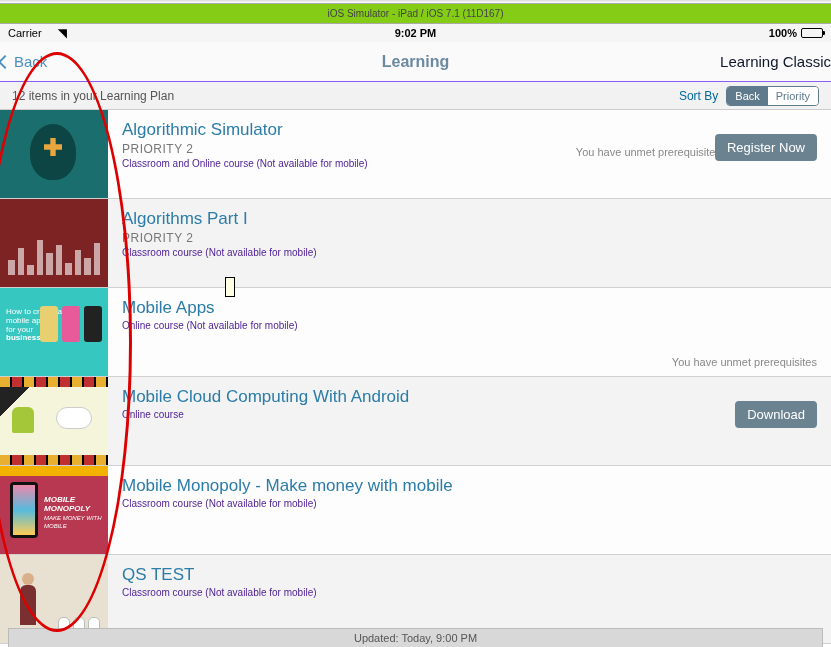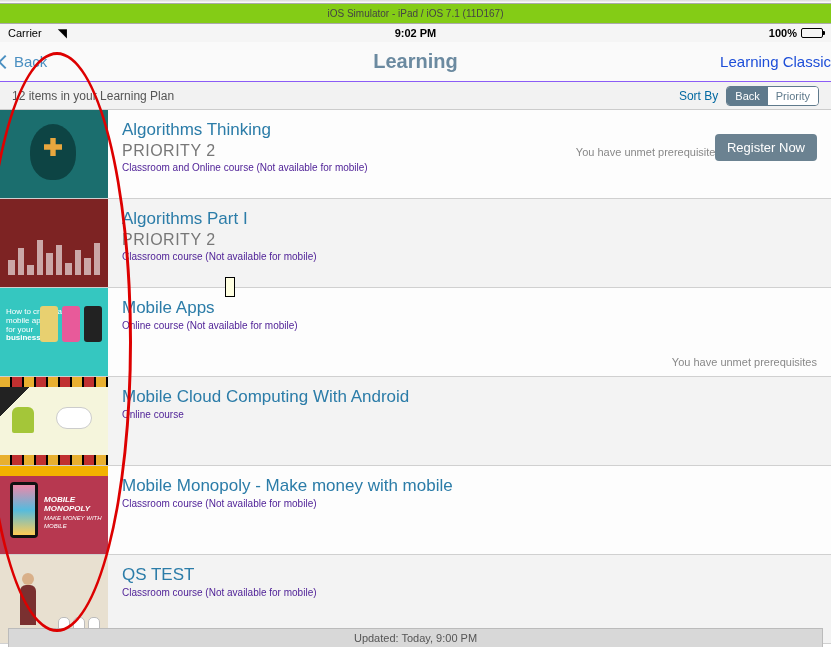--- a/index.html
+++ b/index.html
@@ -64,24 +64,24 @@
     }
     .chevron-left {
       width: 10px; height: 10px;
       border-left: 2px solid #4a8fc1;
       border-bottom: 2px solid #4a8fc1;
       transform: rotate(45deg);
       margin-right: 4px;
     }
     .nav-title {
       position: absolute; left: 50%; transform: translateX(-50%);
-      color: #6b8aa0; font-size: 20px; font-weight: 600;
+      color: #6b8aa0; font-size: 16px; font-weight: 600;
     }
     .nav-right {
-      margin-left: auto; color: #1d4ed8; font-size: 15px; cursor: pointer;
+      margin-left: auto; color: #0f172a; font-size: 15px; cursor: pointer;
     }
     .subheader {
       height: 28px;
       background: #f2f2f2;
       border-bottom: 1px solid #ccc;
       display: flex;
       align-items: center;
       padding: 0 12px;
       font-size: 12px;
       color: #555;
@@ -114,21 +114,21 @@
       overflow: hidden;
     }
     .row-body {
       flex: 1;
       padding: 10px 14px;
       display: flex;
       flex-direction: column;
       position: relative;
     }
     .row-title { color: #2b7ca8; font-size: 17px; font-weight: 400; margin-bottom: 2px; }
-    .row-priority { color: #777; font-size: 16px; letter-spacing: 0.5px; margin-bottom: 2px; }
+    .row-priority { color: #777; font-size: 12px; letter-spacing: 0.5px; margin-bottom: 2px; }
     .row-desc { color: #4c1d95; font-size: 10px; }
     .row-note { color: #888; font-size: 11px; position: absolute; right: 110px; top: 36px; }
     .row-note.low { right: 14px; bottom: 8px; top: auto; }
     .row-action {
       position: absolute; right: 14px; top: 24px;
       background: #6b8291; color: #fff;
       padding: 6px 12px; border-radius: 4px;
       font-size: 13px; cursor: pointer;
     }
     .footer {
@@ -232,21 +232,21 @@
 </div>
 
 <div class="list">
 
   <div class="row">
     <div class="thumb t1">
       <div class="t1-head"></div>
         <div class="t1-piece"></div>
     </div>
     <div class="row-body">
-      <div class="row-title">Algorithms Thinking</div>
+      <div class="row-title">Algorithmic Simulator</div>
       <div class="row-priority">PRIORITY  2</div>
       <div class="row-desc">Classroom and Online course (Not available for mobile)</div>
       <div class="row-note">You have unmet prerequisites</div>
       <div class="row-action">Register Now</div>
     </div>
   </div>
 
   <div class="row">
     <div class="thumb t2">
       <div class="t2-bars">
@@ -288,20 +288,21 @@
   <div class="row">
     <div class="thumb t4">
       <div class="t4-patt"></div>
         <div class="t4-pattb"></div>
       <div class="t4-droid"></div>
         <div class="t4-cloud"></div>
     </div>
     <div class="row-body">
       <div class="row-title">Mobile Cloud Computing With Android</div>
       <div class="row-desc">Online course</div>
+      <div class="row-action">Download</div>
     </div>
   </div>
 
   <div class="row">
     <div class="thumb t5">
       <div class="t5-stripe"></div>
         <div class="t5-phone"></div>
       <div class="t5-text">MOBILE MONOPOLY<br><span style="font-size:6px;font-weight:normal">MAKE MONEY WITH MOBILE</span></div>
     </div>
     <div class="row-body">

